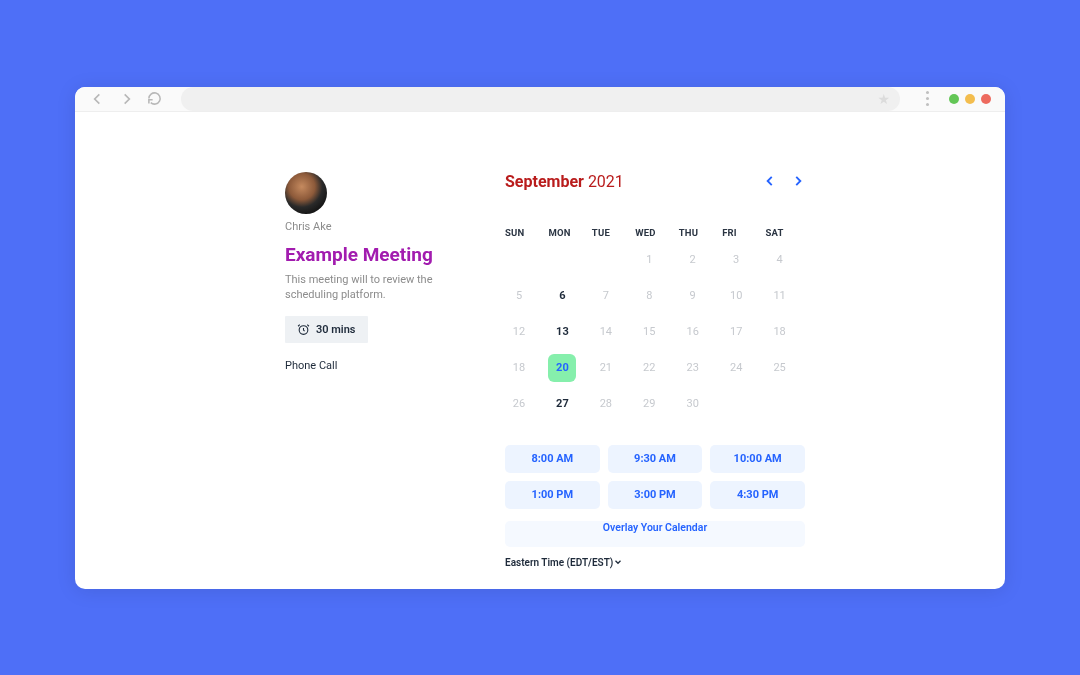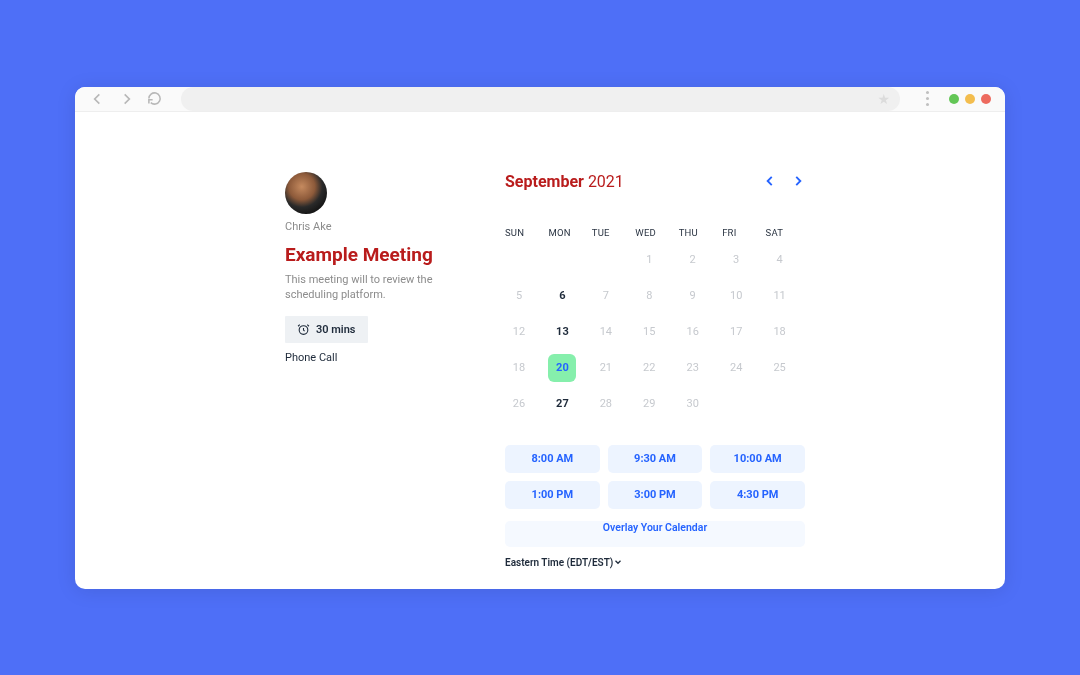--- a/index.html
+++ b/index.html
@@ -73,51 +73,51 @@
   .left { width: 180px; }
   .avatar {
     width: 42px; height: 42px; border-radius: 50%;
     background: radial-gradient(circle at 40% 35%, #c58a5f 0%, #8d5a3a 35%, #2a2a2a 55%, #111 80%);
     margin-bottom: 6px;
   }
   .host {
     font-size: 11px; color: #8c8c8c; margin-bottom: 10px;
   }
   .meeting-title {
-    font-size: 19px; font-weight: 700; color: #b91c1c; margin-bottom: 6px;
+    font-size: 19px; font-weight: 700; color: #a21caf; margin-bottom: 6px;
   }
   .meeting-desc {
     font-size: 11px; color: #8c8c8c; line-height: 1.4; margin-bottom: 14px;
   }
   .duration-pill {
     display: inline-flex; align-items: center; gap: 6px;
     background: #eef1f4; border-radius: 1px; padding: 7px 12px;
     font-size: 11px; font-weight: 600; color: #1e2a3a;
-    margin-bottom: 8px;
+    margin-bottom: 16px;
   }
   .alarm-icon { width:13px; height:13px; }
   .type-label {
     font-size: 11px; font-weight: 400; color: #1e2a3a;
   }
 
   
   .right { flex:1; max-width: 300px; }
   .cal-header { display:flex; align-items:center; justify-content:space-between; margin-bottom: 16px; }
   .month-label { font-size: 16px; color:#b91c1c; }
   .month-label strong { font-weight:700; }
   .cal-nav { display:flex; gap:14px; }
   .chev { color:#2563ff; display:flex; align-items:center; }
 
   .dow-row, .week-row {
     display:grid; grid-template-columns: repeat(7, 1fr);
     gap: 4px;
   }
   .dow-row { margin-bottom: 8px; }
   .dow {
-    font-size: 9.5px; font-weight:400; color:#2b3543; text-align:left; letter-spacing:0.2px;margin-top:20px;
+    font-size: 9.5px; font-weight:700; color:#2b3543; text-align:left; letter-spacing:0.2px;margin-top:20px;
   }
   .week-row { margin-bottom: 8px; }
   .day {
     height: 28px; width: 28px;
     display:flex; align-items:center; justify-content:center;
     font-size: 11px; color:#c6c9ce; border-radius:6px;
     cursor:pointer;
   }
   .day.avail { color:#1e2a3a; font-weight:700; }
   .day.selected { background:#86efac; color:#2563ff; font-weight:700; }

